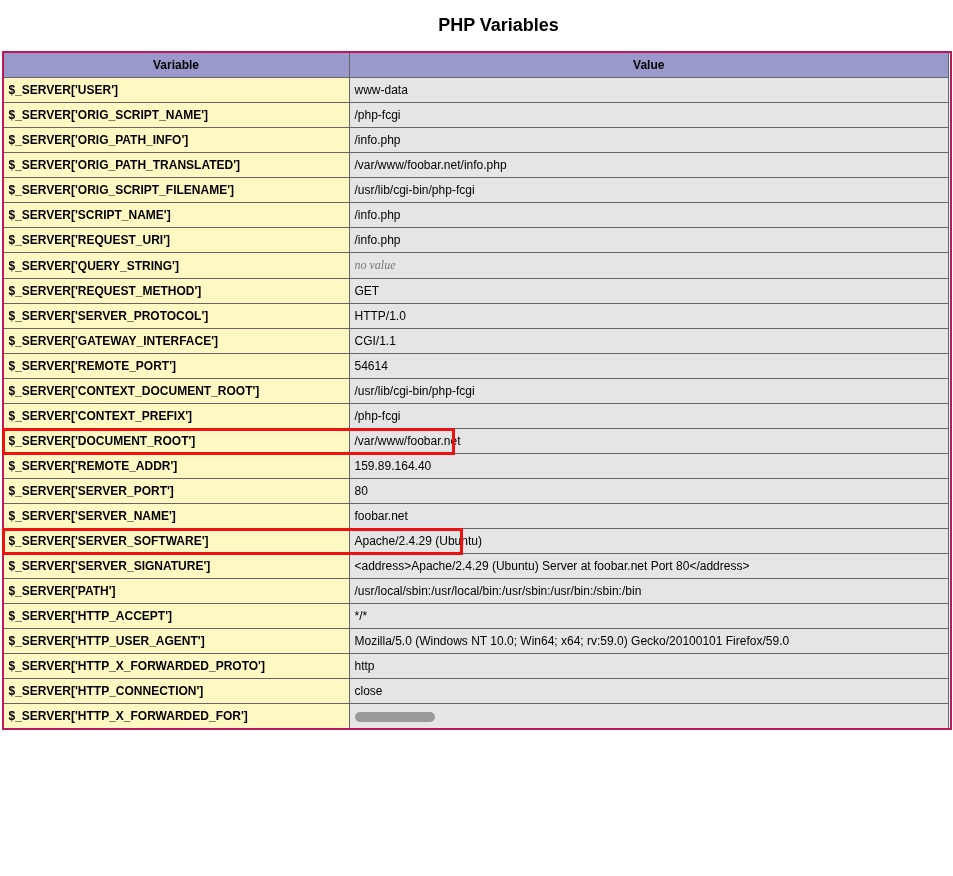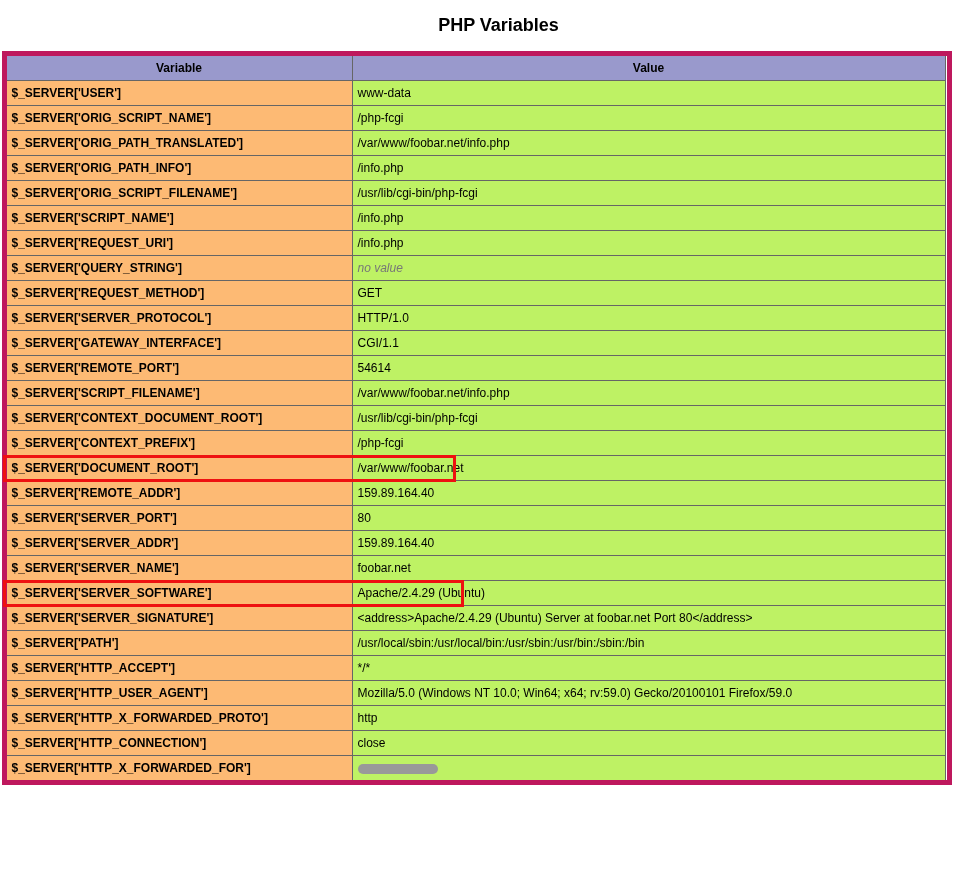--- a/index.html
+++ b/index.html
@@ -14,46 +14,47 @@
       font-size: 18px;
       font-weight: bold;
       margin: 15px 0;
       color: #000;
       padding-left: 44px;
     }
     table {
       border-collapse: collapse;
       width: 950px;
       margin: 12px auto;
-      border: 5px solid #be185d;
+      border: 2px solid #be185d;
     }
     th {
       background: #9999cc;
       font-weight: bold;
       padding: 5px;
       text-align: center;
       border: 1px solid #666;
       color: #000;
     }
     td {
       border: 1px solid #666;
       padding: 5px;
       text-align: left;
     }
     td.e {
-      background: #fdba74;
+      background: #fef9c3;
       font-weight: bold;
       width: 335px;
     }
     td.v {
-      background: #bef264;
+      background: #e5e5e5;
     }
     td.v i {
       font-style: italic;
       color: #777;
+      font-family: Liberation Serif, serif;
     }
     .highlight {
       position: relative;
     }
     .highlight::after {
       content: "";
       position: absolute;
       top: -1px;
       left: -1px;
       bottom: -1px;
@@ -91,28 +92,28 @@
   <tbody id="tbody">
       <tr>
         <td class="e">$_SERVER['USER']</td>
         <td class="v">www-data</td>
       </tr>
       <tr>
         <td class="e">$_SERVER['ORIG_SCRIPT_NAME']</td>
         <td class="v">/php-fcgi</td>
       </tr>
       <tr>
+        <td class="e">$_SERVER['ORIG_PATH_INFO']</td>
+        <td class="v">/info.php</td>
+      </tr>
+      <tr>
         <td class="e">$_SERVER['ORIG_PATH_TRANSLATED']</td>
         <td class="v">/var/www/foobar.net/info.php</td>
       </tr>
       <tr>
-        <td class="e">$_SERVER['ORIG_PATH_INFO']</td>
-        <td class="v">/info.php</td>
-      </tr>
-      <tr>
         <td class="e">$_SERVER['ORIG_SCRIPT_FILENAME']</td>
         <td class="v">/usr/lib/cgi-bin/php-fcgi</td>
       </tr>
       <tr>
         <td class="e">$_SERVER['SCRIPT_NAME']</td>
         <td class="v">/info.php</td>
       </tr>
       <tr>
         <td class="e">$_SERVER['REQUEST_URI']</td>
         <td class="v">/info.php</td>
@@ -129,48 +130,40 @@
         <td class="e">$_SERVER['SERVER_PROTOCOL']</td>
         <td class="v">HTTP/1.0</td>
       </tr>
       <tr>
         <td class="e">$_SERVER['GATEWAY_INTERFACE']</td>
         <td class="v">CGI/1.1</td>
       </tr>
       <tr>
         <td class="e">$_SERVER['REMOTE_PORT']</td>
         <td class="v">54614</td>
-      </tr>
-      <tr>
-        <td class="e">$_SERVER['SCRIPT_FILENAME']</td>
-        <td class="v">/var/www/foobar.net/info.php</td>
       </tr>
       <tr>
         <td class="e">$_SERVER['CONTEXT_DOCUMENT_ROOT']</td>
         <td class="v">/usr/lib/cgi-bin/php-fcgi</td>
       </tr>
       <tr>
         <td class="e">$_SERVER['CONTEXT_PREFIX']</td>
         <td class="v">/php-fcgi</td>
       </tr>
       <tr class="highlight highlight-0">
         <td class="e">$_SERVER['DOCUMENT_ROOT']</td>
         <td class="v">/var/www/foobar.net</td>
       </tr>
       <tr>
         <td class="e">$_SERVER['REMOTE_ADDR']</td>
         <td class="v">159.89.164.40</td>
       </tr>
       <tr>
         <td class="e">$_SERVER['SERVER_PORT']</td>
         <td class="v">80</td>
-      </tr>
-      <tr>
-        <td class="e">$_SERVER['SERVER_ADDR']</td>
-        <td class="v">159.89.164.40</td>
       </tr>
       <tr>
         <td class="e">$_SERVER['SERVER_NAME']</td>
         <td class="v">foobar.net</td>
       </tr>
       <tr class="highlight highlight-1">
         <td class="e">$_SERVER['SERVER_SOFTWARE']</td>
         <td class="v">Apache/2.4.29 (Ubuntu)</td>
       </tr>
       <tr>

